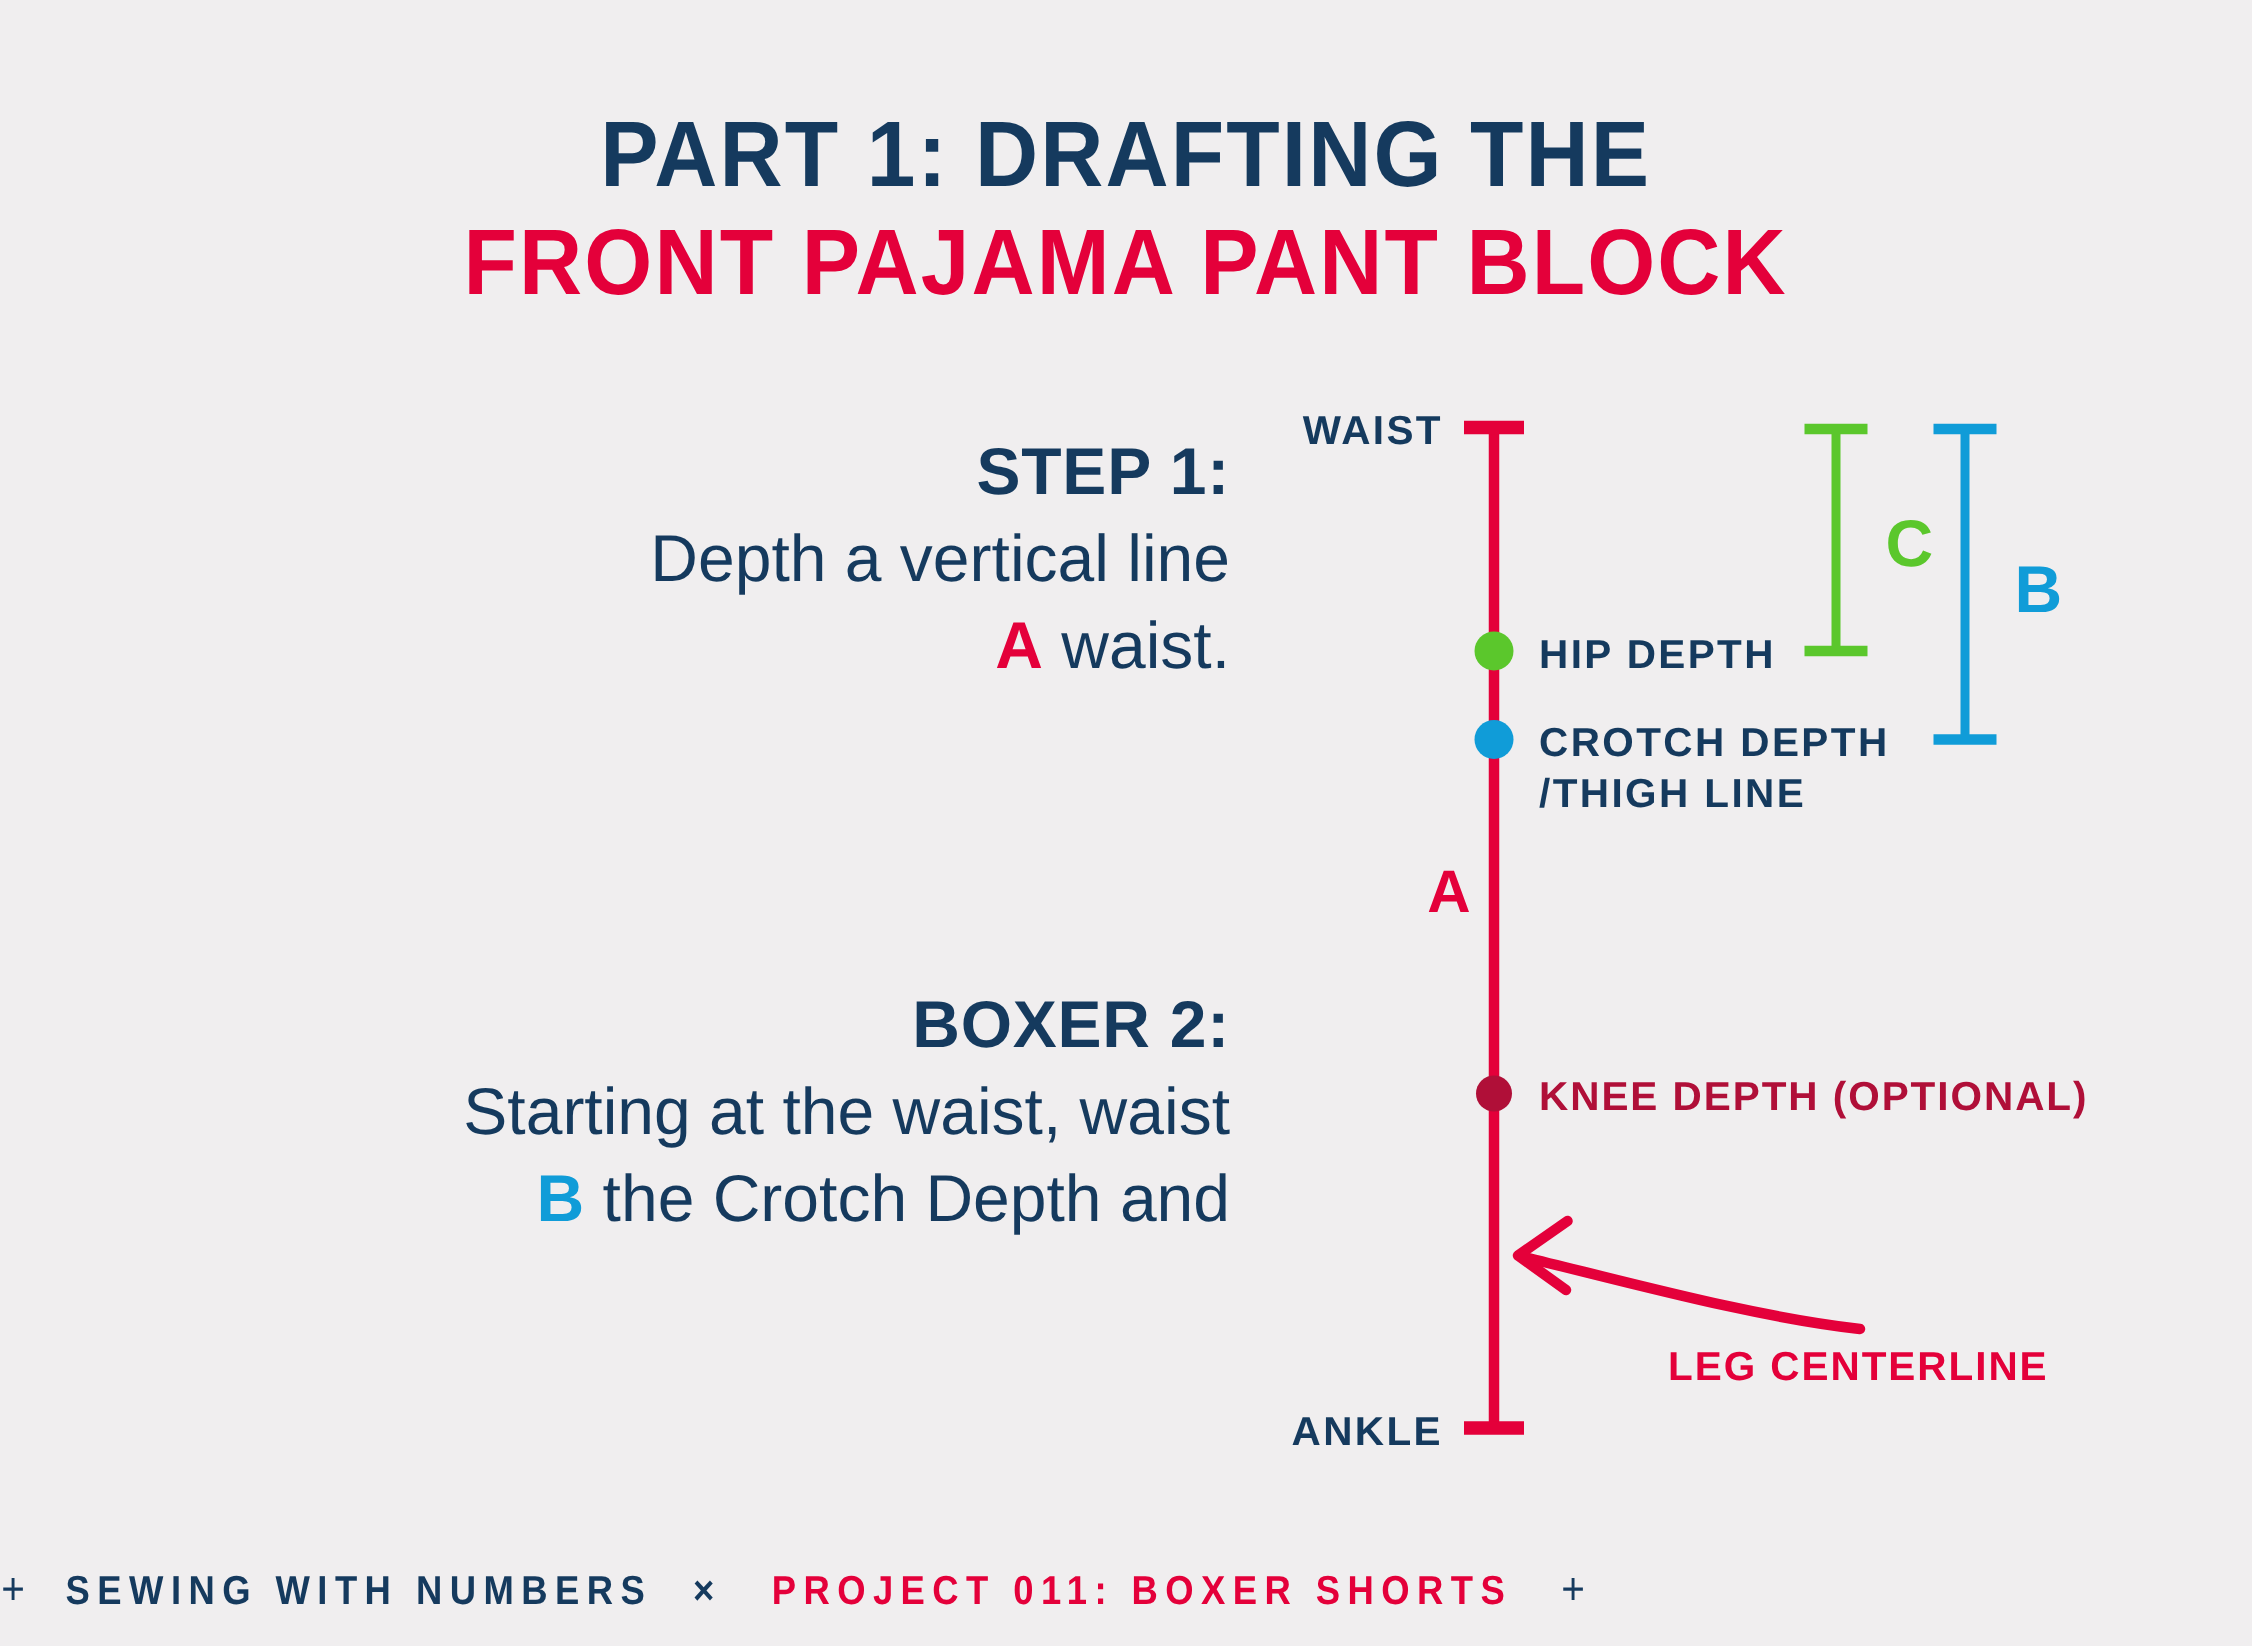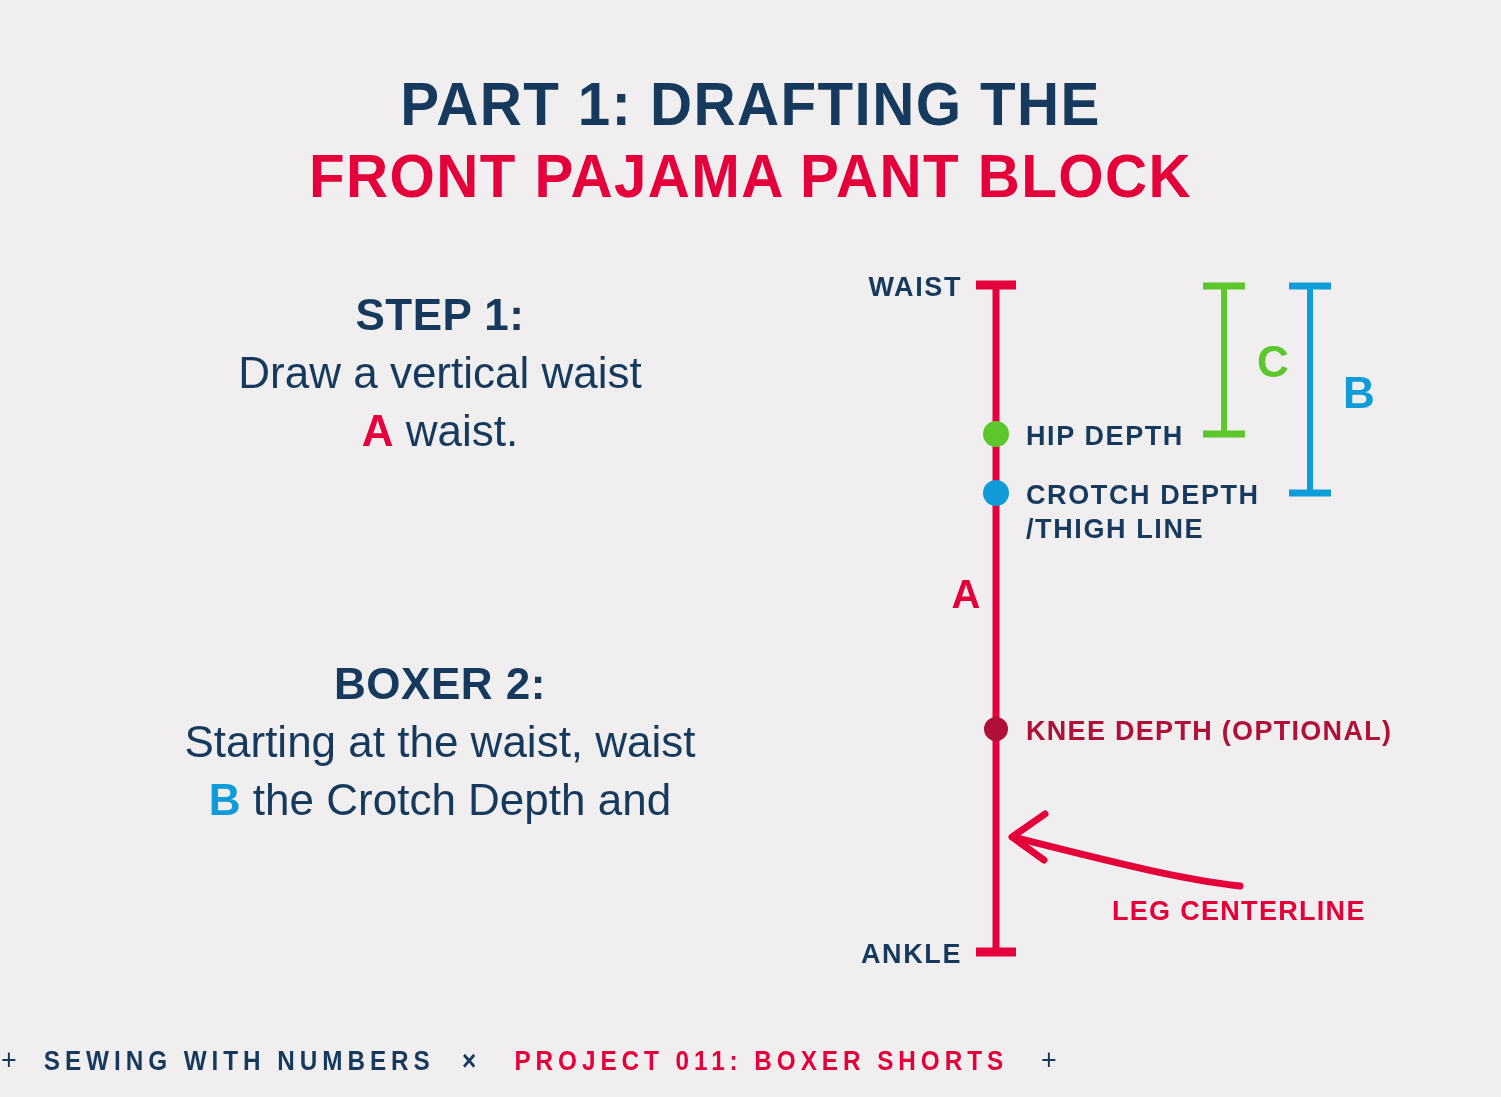--- a/index.html
+++ b/index.html
@@ -41,21 +41,21 @@
   }
   .title-line-1 { color: #153A5E; }
   .title-line-2 { color: #E4003A; }
 
   
   .steps {
     position: absolute;
     left: 60px;
     top: 270px;
     width: 760px;
-    text-align: center;
+    text-align: right;
   }
   .step-block { margin-bottom: 0; }
   .step-block.second { margin-top: 195px; }
 
   .step-heading {
     font-size: 44px;
     font-weight: 700;
     color: #153A5E;
     letter-spacing: 0.5px;
     line-height: 58px;
@@ -115,21 +115,21 @@
   <div class="title-block">
     <div class="title-line title-line-1">PART 1: DRAFTING THE</div>
     <div class="title-line title-line-2">FRONT PAJAMA PANT BLOCK</div>
   </div>
 
   <div class="steps">
 
     <div class="step-block first">
       <div class="step-heading">STEP 1:</div>
       <div class="step-body">
-        <span>Draw a vertical waist</span>
+        <span>Depth a vertical line</span>
       </div>
       <div class="step-body">
         <span class="hl-a">A</span><span> waist.</span>
       </div>
     </div>
 
     <div class="step-block second">
       <div class="step-heading">BOXER 2:</div>
       <div class="step-body">
         <span>Starting at the waist, waist</span>

